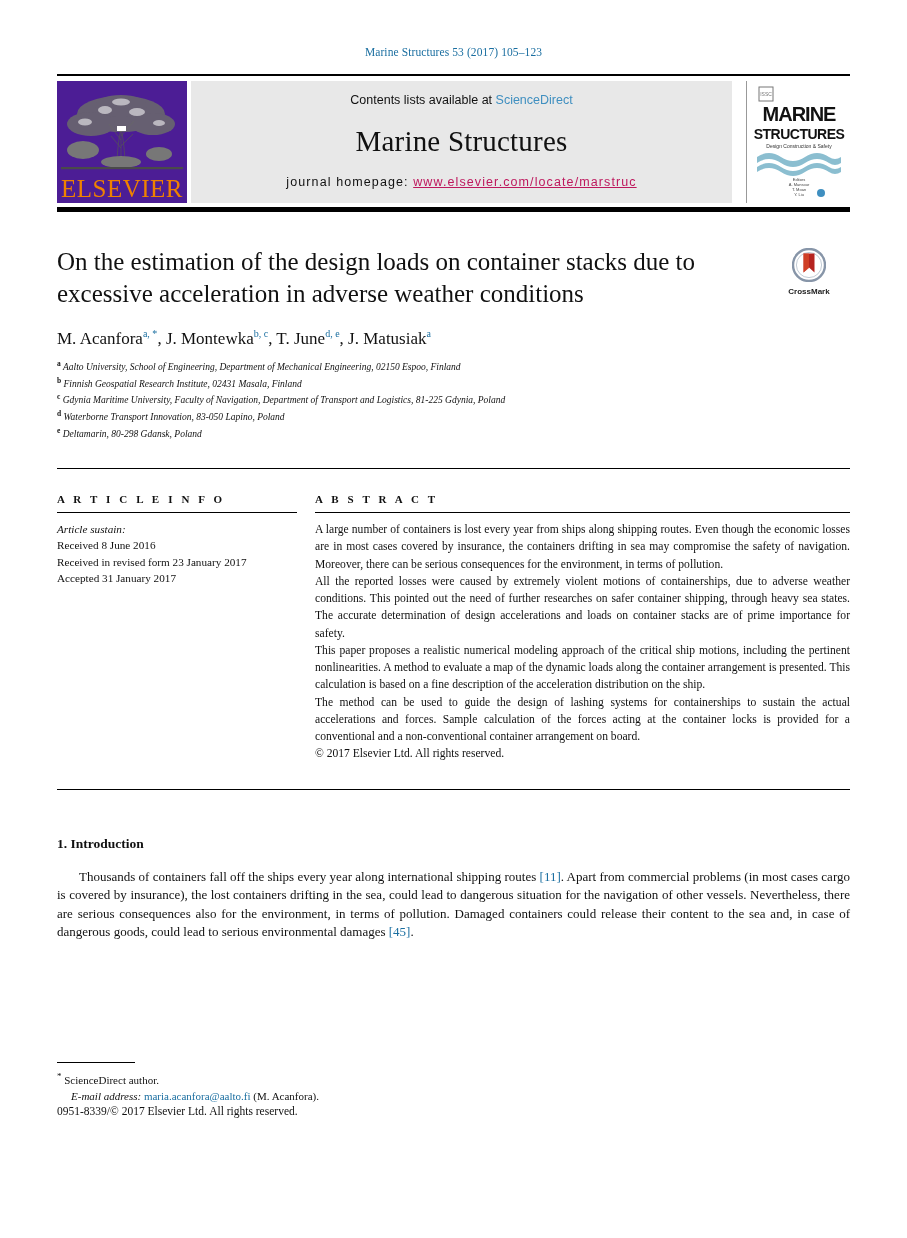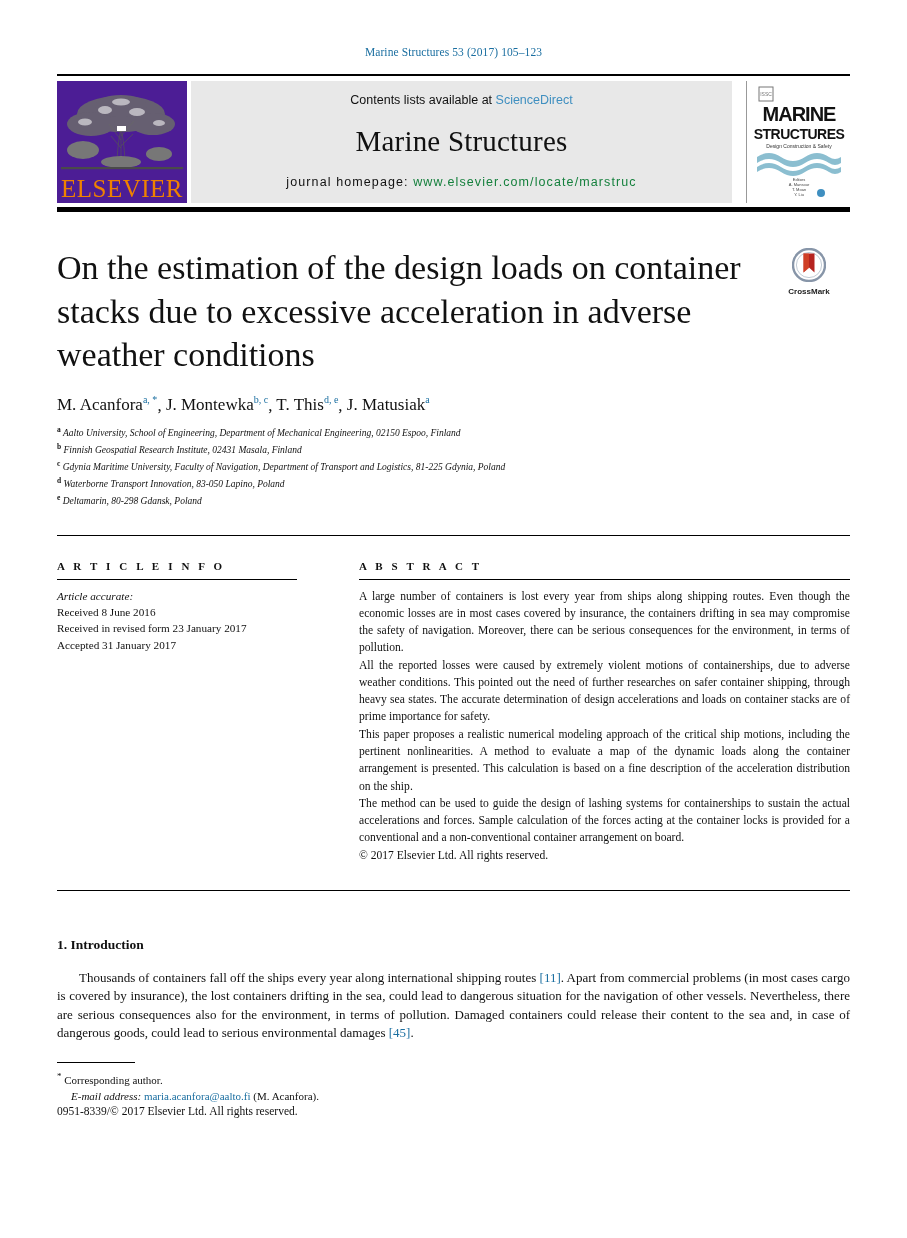--- a/index.html
+++ b/index.html
@@ -88,21 +88,21 @@
     font-size: 29px;
     color: #111;
     letter-spacing: 0.2px;
   }
   .homepage-line {
     font-family: "Liberation Sans", sans-serif;
     font-size: 12.5px;
     letter-spacing: 1.1px;
     color: #111;
   }
-  .homepage-line .url { color: #15803d; }
+  .homepage-line .url { color: #be185d; text-decoration: underline; }
   .cover-thumb {
     flex: 0 0 104px;
     width: 104px;
     margin-left: 14px;
     border-left: 1px solid #999;
     display: flex;
     align-items: center;
     justify-content: center;
     background: #fff;
   }
@@ -112,21 +112,21 @@
   }
 
   
   .title-block {
     margin: 34px 57px 0 57px;
     position: relative;
     padding-right: 92px;
   }
   .paper-title {
     font-family: "Liberation Serif", serif;
-    font-size: 34px;
+    font-size: 25px;
     line-height: 1.28;
     font-weight: 400;
     color: #111;
     margin: 0;
   }
   .crossmark {
     position: absolute;
     right: 0;
     top: 2px;
     width: 82px;
@@ -157,21 +157,20 @@
     color: #111;
   }
   .affils div sup { font-style: normal; font-weight: bold; font-size: 7.5px; }
 
   
   .info-abstract {
     margin: 26px 57px 0 57px;
     border-top: 1.2px solid #000;
     padding-top: 24px;
     display: flex;
-    gap: 44px;
   }
   .col-info { flex: 0 0 258px; padding-right: 18px; }
   .col-abstract { flex: 1 1 auto; }
   .sect-head {
     font-family: "Liberation Serif", serif;
     font-weight: bold;
     font-size: 11px;
     letter-spacing: 3.1px;
     color: #111;
   }
@@ -344,37 +343,37 @@
         <circle cx="17" cy="17" r="16" fill="#ffffff" stroke="#8795a8" stroke-width="2.4"></circle>
         <circle cx="17" cy="17" r="12.6" fill="#ffffff" stroke="#c3ccd6" stroke-width="1"></circle>
         <path d="M11.5 5.5 h11 v19 l-5.5 -5 l-5.5 5 z" fill="#b5231f"></path>
         <path d="M11.5 5.5 h5.5 v14.5 l-5.5 4.5 z" fill="#d94a2a" opacity="0.75"></path>
       </svg>
       <div class="crossmark-label">CrossMark</div>
     </div>
   </div>
 
   <div class="authors">
-    <span><span>M. Acanfora</span><sup>a, *</sup></span><span>, </span><span><span>J. Montewka</span><sup>b, c</sup></span><span>, </span><span><span>T. This</span><sup>d, e</sup></span><span>, </span><span><span>J. Matusiak</span><sup>a</sup></span>
+    <span><span>M. Acanfora</span><sup>a, *</sup></span><span>, </span><span><span>J. Montewka</span><sup>b, c</sup></span><span>, </span><span><span>T. June</span><sup>d, e</sup></span><span>, </span><span><span>J. Matusiak</span><sup>a</sup></span>
   </div>
 
   <div class="affils">
     <div><sup>a</sup> <span>Aalto University, School of Engineering, Department of Mechanical Engineering, 02150 Espoo, Finland</span></div>
     <div><sup>b</sup> <span>Finnish Geospatial Research Institute, 02431 Masala, Finland</span></div>
     <div><sup>c</sup> <span>Gdynia Maritime University, Faculty of Navigation, Department of Transport and Logistics, 81-225 Gdynia, Poland</span></div>
     <div><sup>d</sup> <span>Waterborne Transport Innovation, 83-050 Lapino, Poland</span></div>
     <div><sup>e</sup> <span>Deltamarin, 80-298 Gdansk, Poland</span></div>
   </div>
 
   <div class="info-abstract">
     <div class="col-info">
       <div class="sect-head">A R T I C L E   I N F O</div>
       <div class="sect-rule"></div>
       <div class="info-body">
-        <div class="hist-label">Article accurate:</div>
+        <div class="hist-label">Article sustain:</div>
         <div>Received 8 June 2016</div>
         <div>Received in revised form 23 January 2017</div>
         <div>Accepted 31 January 2017</div>
       </div>
     </div>
 
     <div class="col-abstract">
       <div class="sect-head">A B S T R A C T</div>
       <div class="sect-rule"></div>
       <div class="abs-body">
@@ -391,21 +390,21 @@
 
   <div class="body-sect">
     <h2 class="sect-title">1. Introduction</h2>
     <p class="body-para"><span>Thousands of containers fall off the ships every year along international shipping routes </span><span class="ref-link">[11]</span><span>. Apart from commercial problems (in most cases cargo is covered by insurance), the lost containers drifting in the sea, could lead to dangerous situation for the navigation of other vessels. Nevertheless, there are serious consequences also for the environment, in terms of pollution. Damaged containers could release their content to the sea and, in case of dangerous goods, could lead to serious environmental damages </span><span class="ref-link">[45]</span><span>.</span></p>
   </div>
 
   <div class="footer">
     <div class="footer-rule"></div>
     <div class="footnote">
       <span class="fn-star">*</span>
-      <span>Corresponding author.</span>
+      <span>ScienceDirect author.</span>
     </div>
     <div class="footnote" style="padding-left:14px;">
       <span class="em-label">E-mail address:</span>
       <span class="mail-link">maria.acanfora@aalto.fi</span>
       <span>(M. Acanfora).</span>
     </div>
     <div class="issn-line">0951-8339/© 2017 Elsevier Ltd. All rights reserved.</div>
   </div>
 
 </div>

